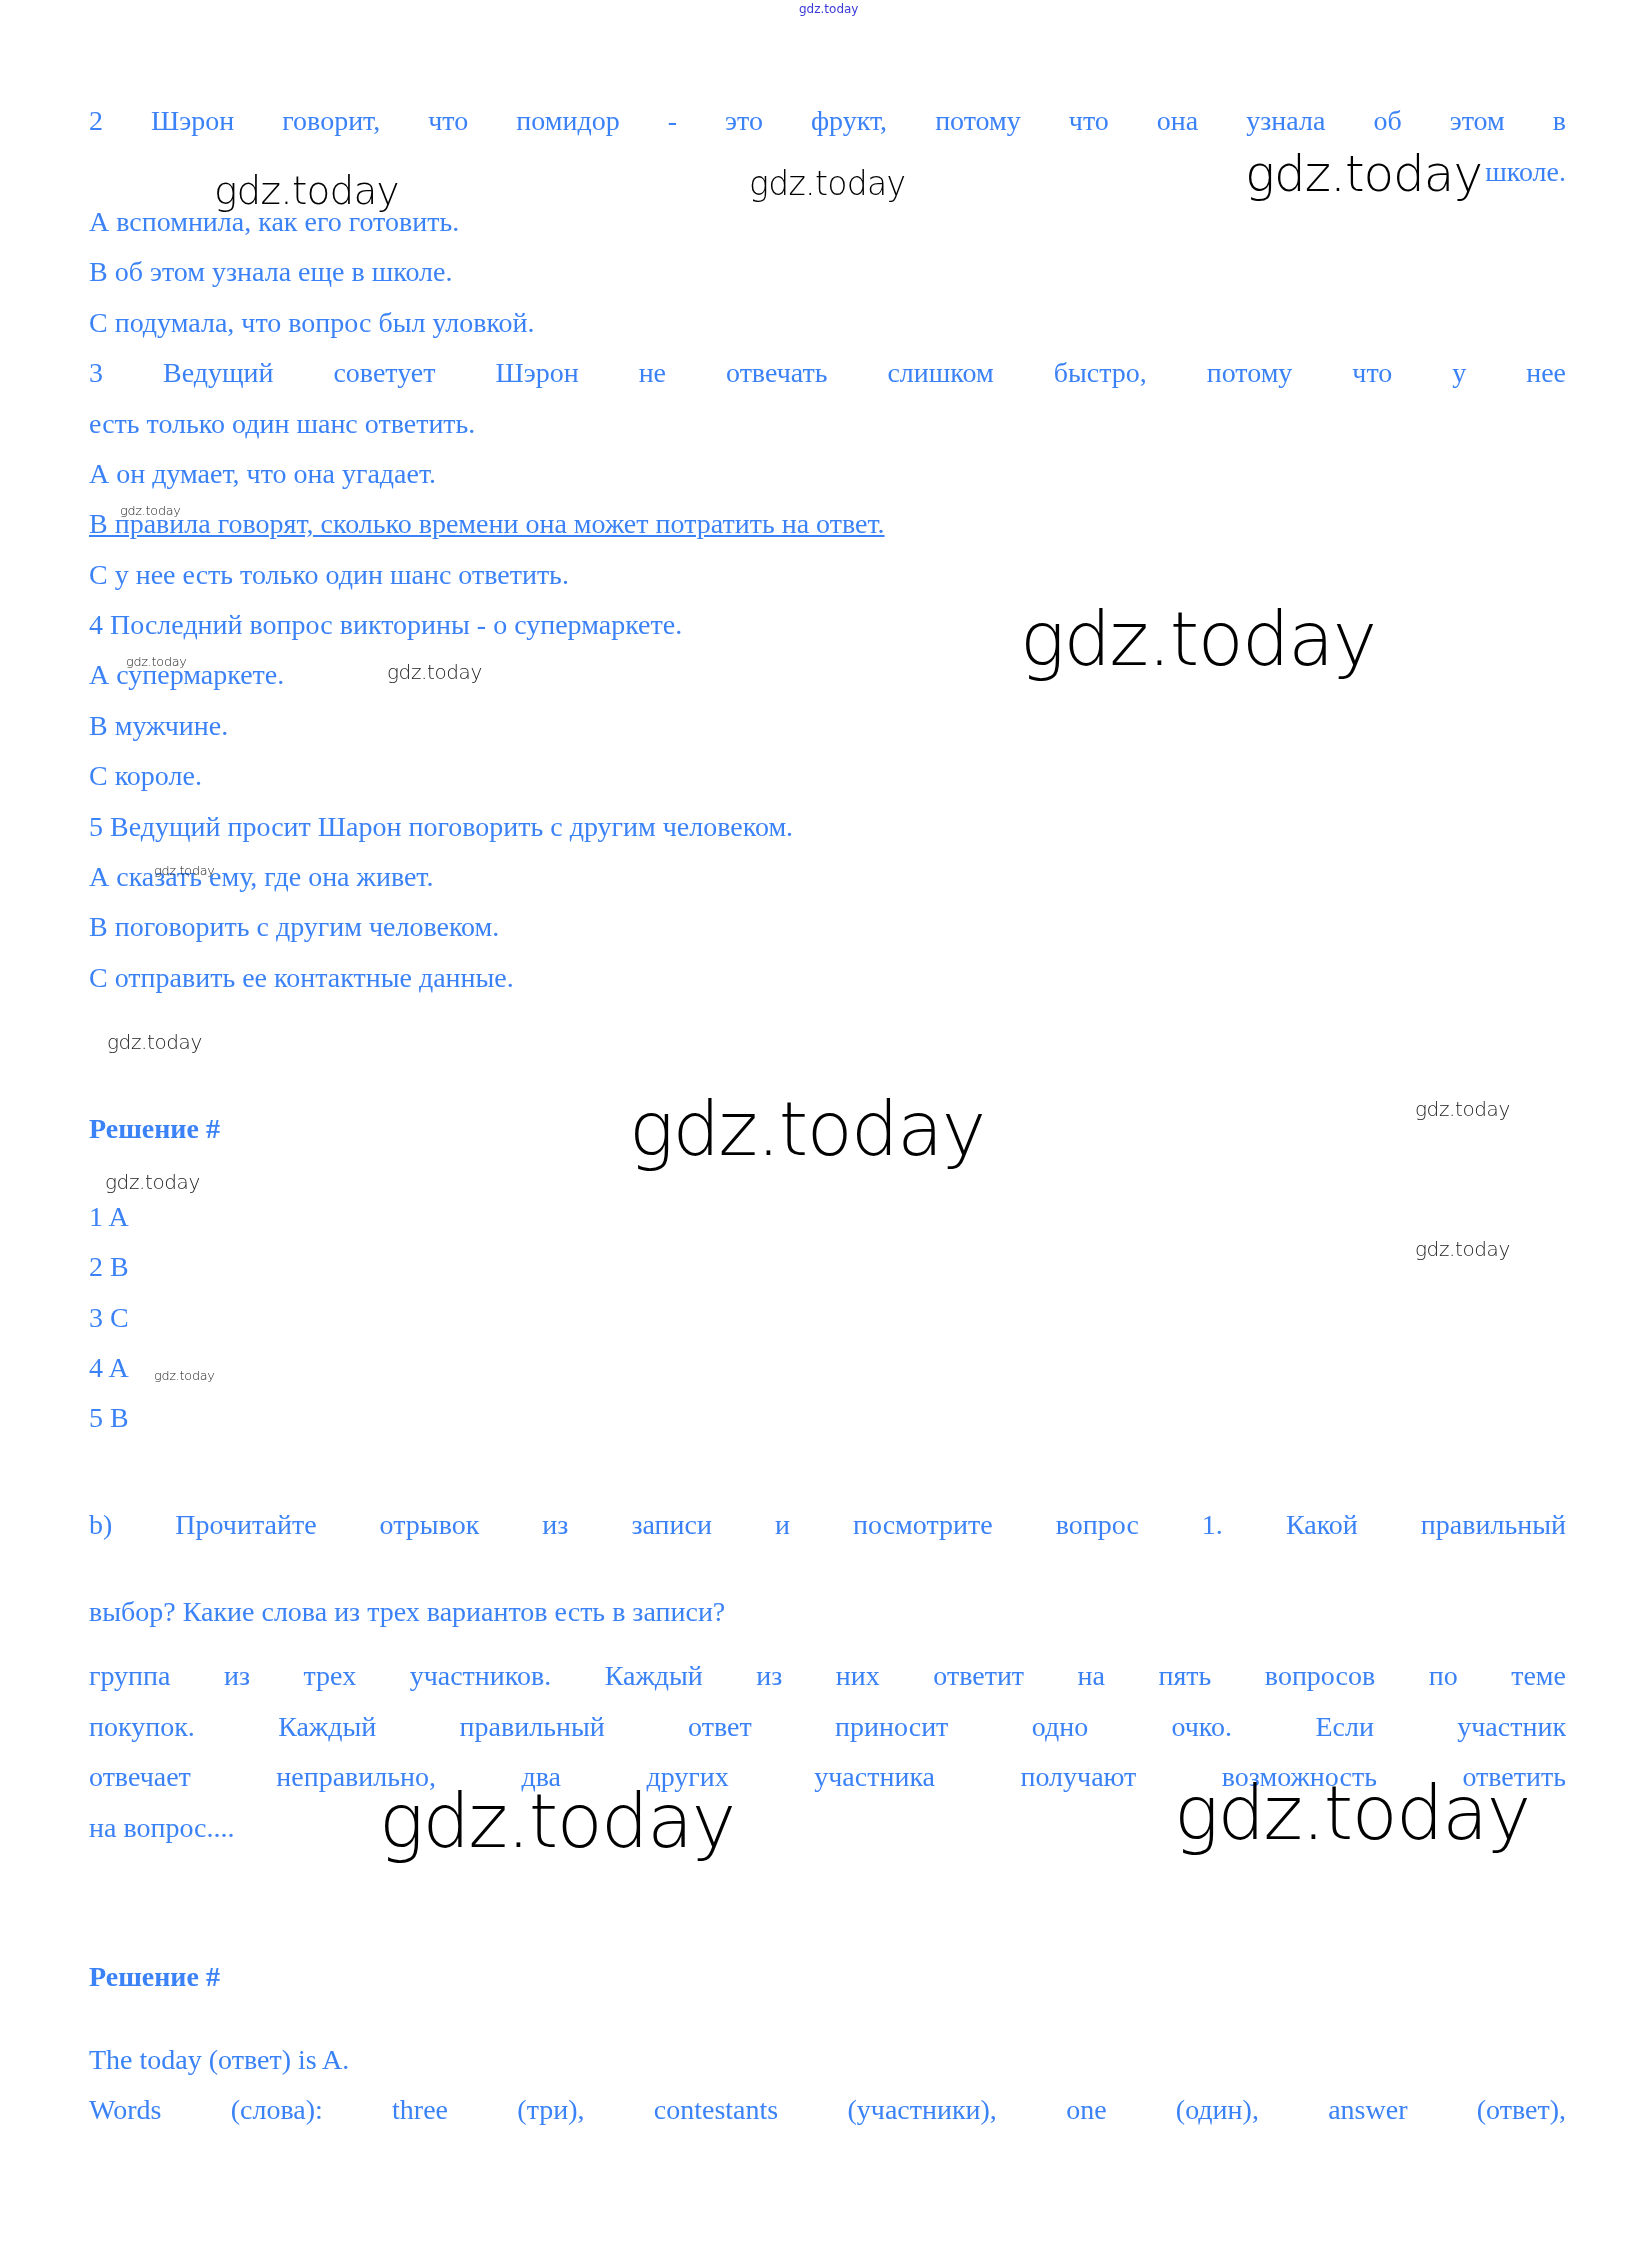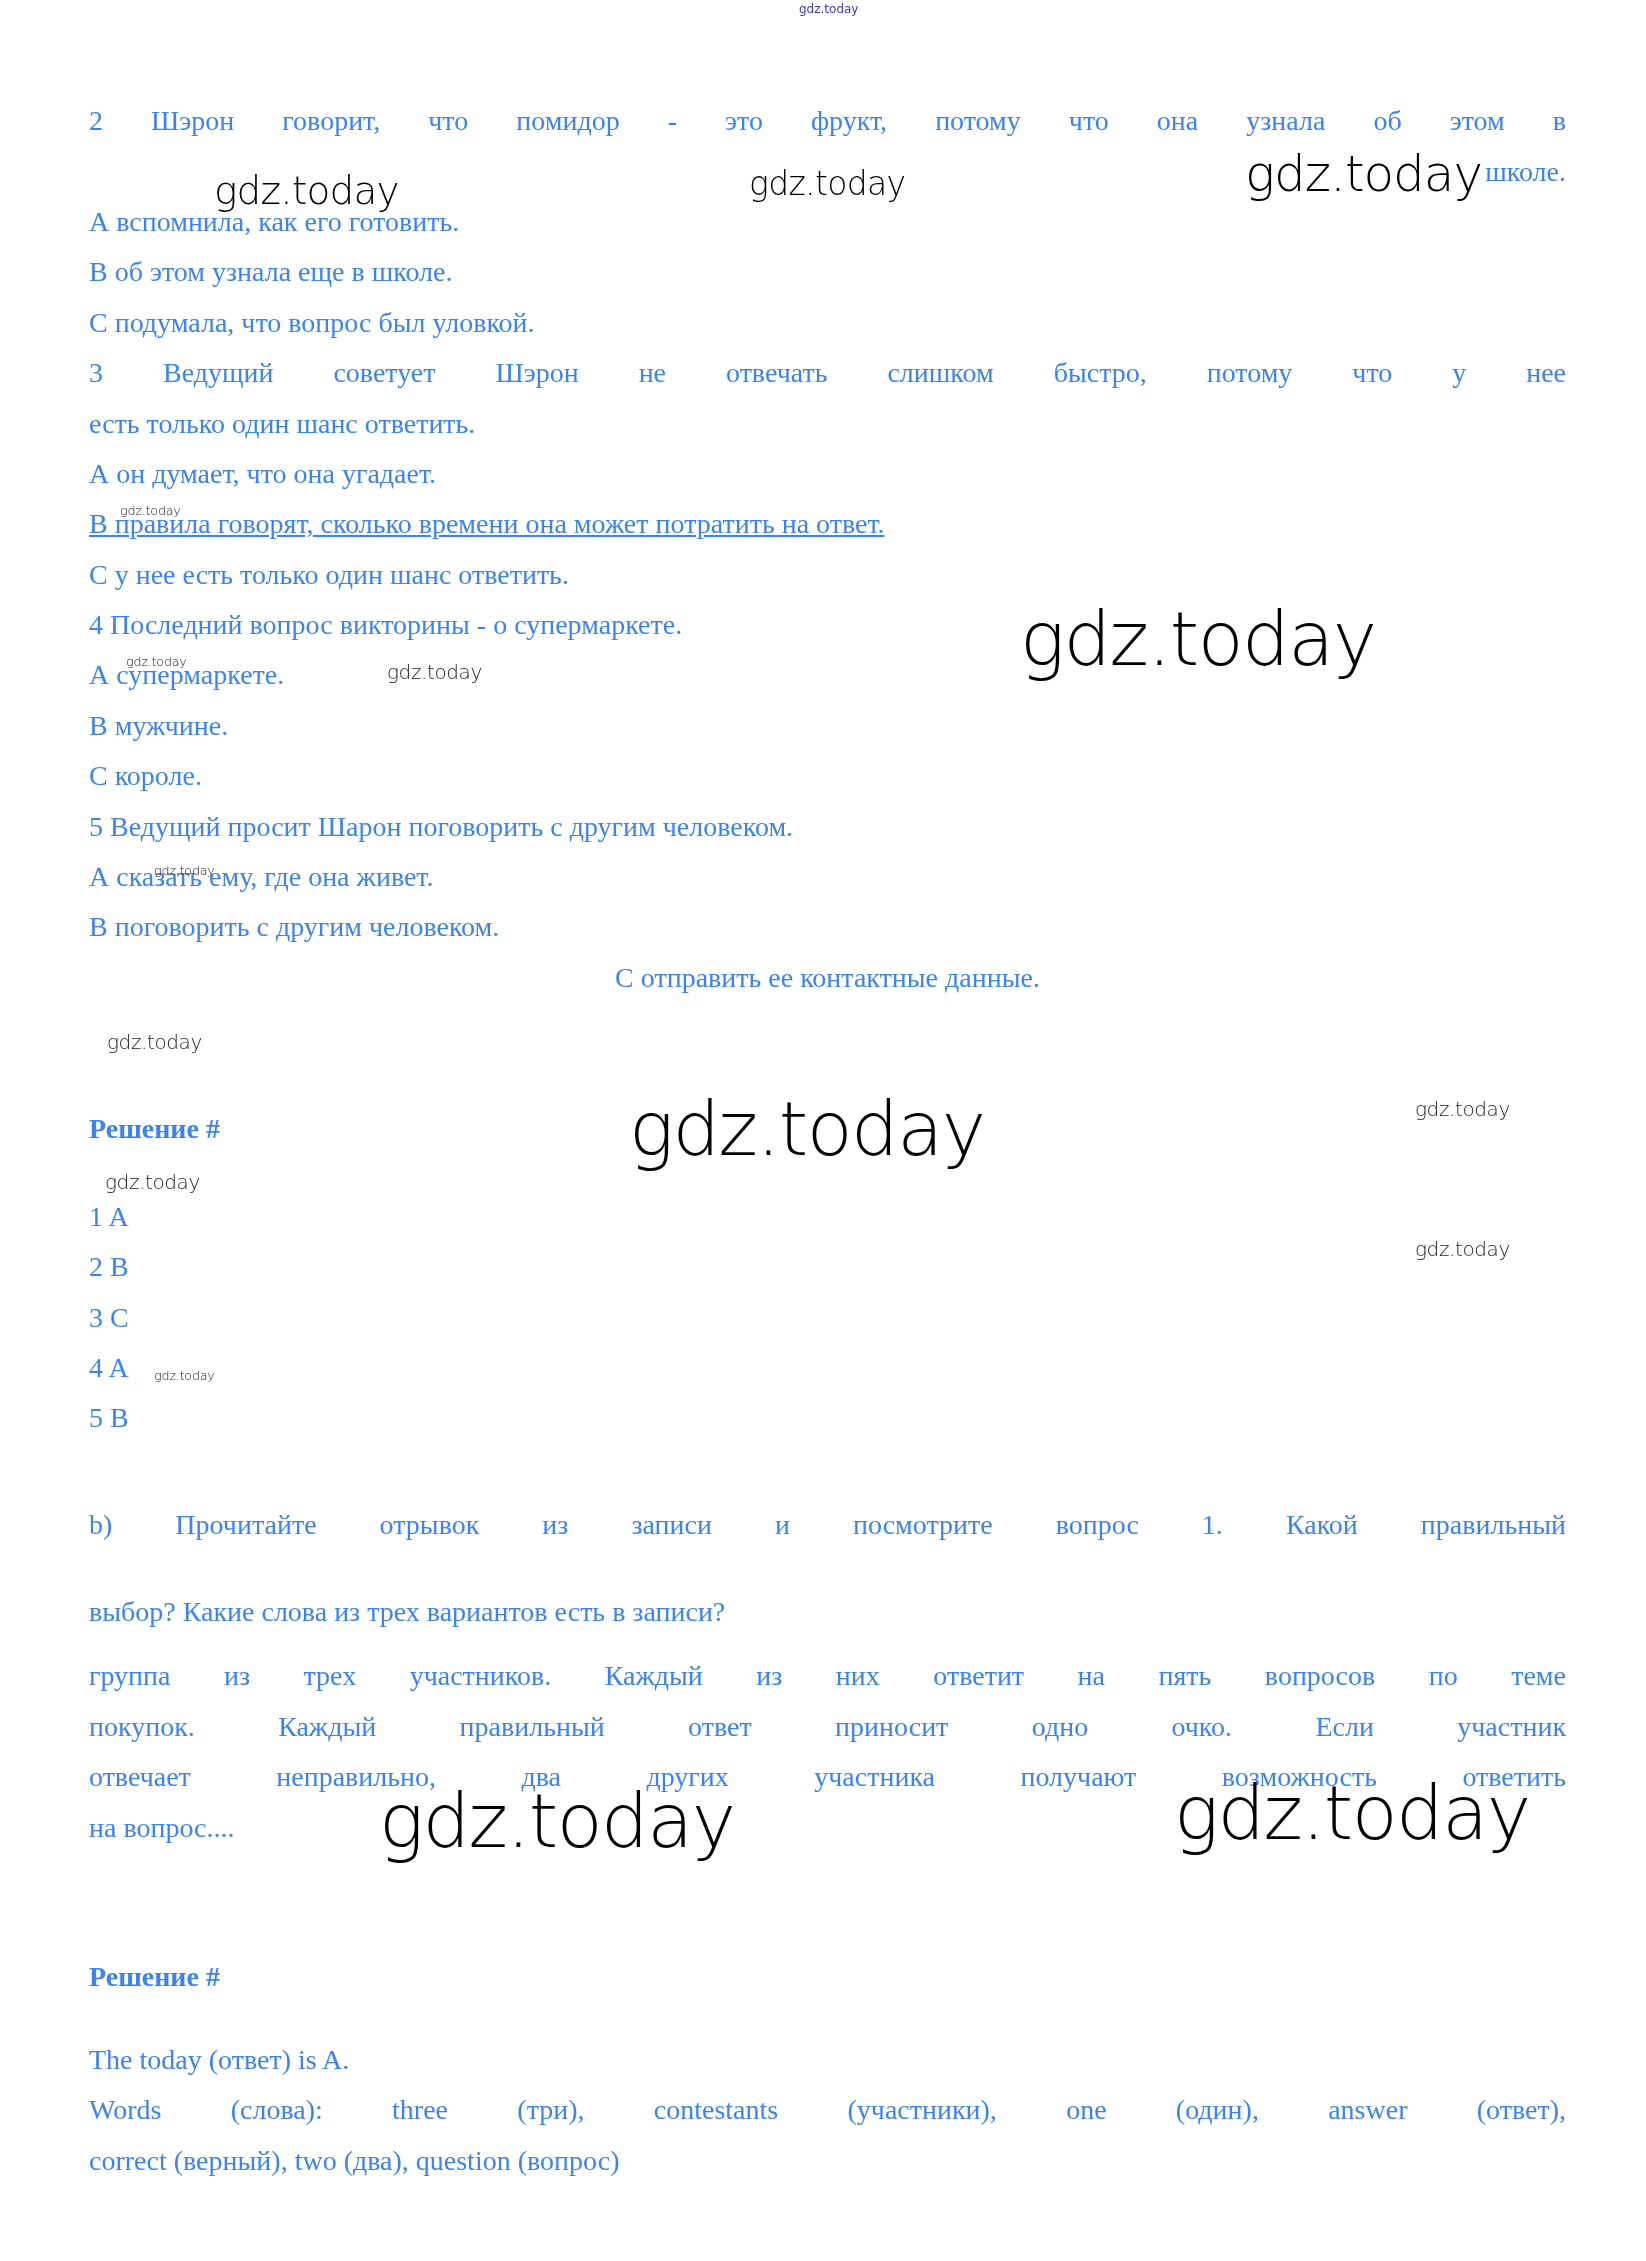--- a/index.html
+++ b/index.html
@@ -48,40 +48,39 @@
   <div class="line" style="top:550px;">С у нее есть только один шанс ответить.</div>
 
   <div class="line" style="top:600px;">4 Последний вопрос викторины - о супермаркете.</div>
   <div class="line" style="top:650px;">А супермаркете.</div>
   <div class="line" style="top:701px;">В мужчине.</div>
   <div class="line" style="top:751px;">С короле.</div>
 
   <div class="line" style="top:802px;">5 Ведущий просит Шарон поговорить с другим человеком.</div>
   <div class="line" style="top:852px;">А сказать ему, где она живет.</div>
   <div class="line" style="top:902px;">В поговорить с другим человеком.</div>
-  <div class="line" style="top:953px;text-align:center;">С отправить ее контактные данные.</div>
+  <div class="line" style="top:953px;">С отправить ее контактные данные.</div>
 
   <div class="line bold" style="top:1104px;">Решение #</div>
   <div class="line" style="top:1192px;">1 A</div>
   <div class="line" style="top:1242px;">2 B</div>
   <div class="line" style="top:1293px;">3 C</div>
   <div class="line" style="top:1343px;">4 A</div>
   <div class="line" style="top:1393px;">5 B</div>
 
   <div class="line just" style="top:1500px;">b) Прочитайте отрывок из записи и посмотрите вопрос 1. Какой правильный</div>
   <div class="line" style="top:1551px;margin-top:36px;">выбор? Какие слова из трех вариантов есть в записи?</div>
   <div class="line just" style="top:1651px;">группа из трех участников. Каждый из них ответит на пять вопросов по теме</div>
   <div class="line just" style="top:1702px;">покупок. Каждый правильный ответ приносит одно очко. Если участник</div>
   <div class="line just" style="top:1752px;">отвечает неправильно, два других участника получают возможность ответить</div>
   <div class="line" style="top:1803px;">на вопрос....</div>
 
   <div class="line bold" style="top:1952px;">Решение #</div>
   <div class="line" style="top:2035px;">The today (ответ) is A.</div>
   <div class="line just" style="top:2085px;">Words (слова): three (три), contestants (участники), one (один), answer (ответ),</div>
-  <div class="line" style="top:2136px;">correct (верный), two (два), question (вопрос)</div>
 
   <div class="wm ml" style="left:214px; top:171px;">gdz.today</div>
   <div class="wm m" style="left:749px; top:167px;">gdz.today</div>
   <div class="wm l" style="left:1245px; top:149px;">gdz.today</div>
   <div class="wm xs" style="left:120px; top:505px;">gdz.today</div>
   <div class="wm xs" style="left:126px; top:656px;">gdz.today</div>
   <div class="wm s" style="left:387px; top:662px;">gdz.today</div>
   <div class="wm xl" style="left:1020px; top:602px;">gdz.today</div>
   <div class="wm xs" style="left:154px; top:865px;">gdz.today</div>
   <div class="wm s" style="left:107px; top:1032px;">gdz.today</div>

